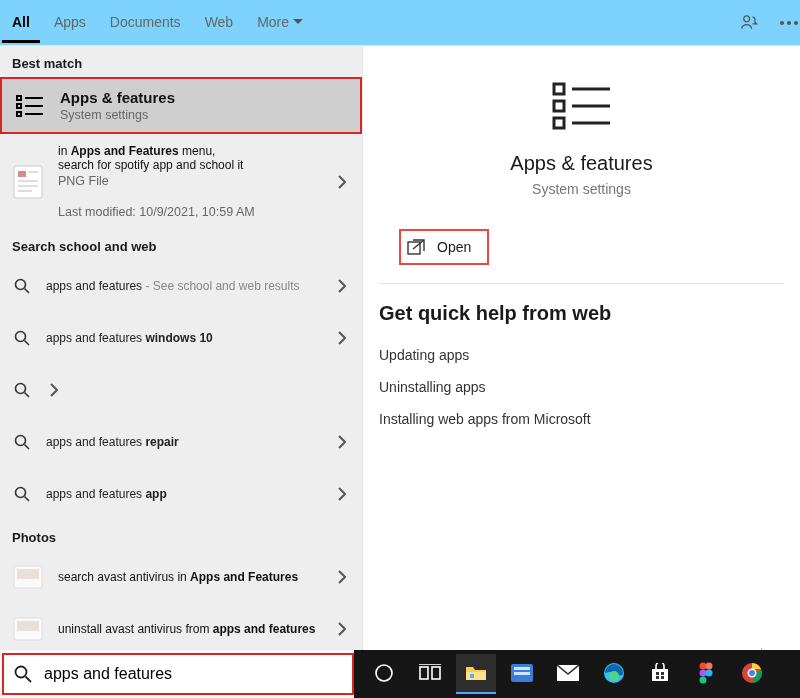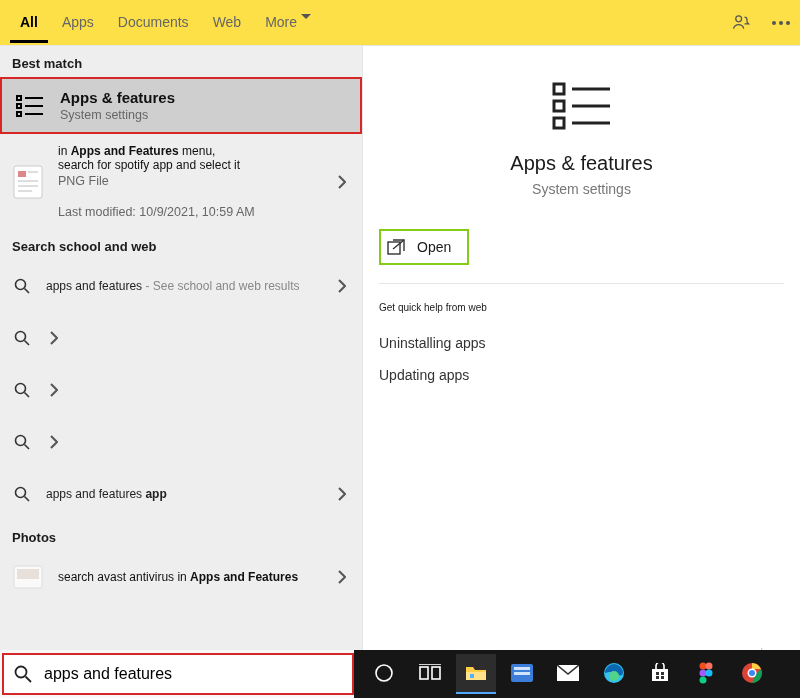--- a/index.html
+++ b/index.html
@@ -5,25 +5,25 @@
   * { box-sizing: border-box; }
   html, body { margin: 0; padding: 0; }
   body {
     width: 800px; height: 698px;
     font-family: "Segoe UI", Tahoma, sans-serif;
     font-size: 14px; color: #1a1a1a;
     background: #f8f8f8;
     position: relative; overflow: hidden;
   }
   
-  .top-bar { height: 46px; background: #fde047; display: flex; align-items: center; padding: 0 10px; border-bottom: 1px solid #e5e5e5; }
+  .top-bar { height: 46px; background: #7dd3fc; display: flex; align-items: center; padding: 0 2px; border-bottom: 1px solid #e5e5e5; }
   .top-tabs { display: flex; gap: 4px; }
   .top-tab { padding: 12px 10px 10px; font-size: 14px; color: #666; cursor: pointer; border-bottom: 3px solid transparent; }
   .top-tab.active { color: #000; font-weight: 600; border-bottom-color: #000; }
-  .top-tab.more { display: flex; gap: 4px; }
+  .top-tab.more { display: flex; align-items: center; gap: 4px; }
   .top-right { margin-left: auto; display: flex; gap: 20px; align-items: center; color: #606060; }
   .top-right > * { cursor: pointer; }
   
   .content { display: flex; height: 604px; }
   .left-pane { width: 362px; background: #eee; overflow-y: auto; display: flex; flex-direction: column; }
   .right-pane { flex: 1; background: #fff; border-left: 1px solid #e5e5e5; padding: 14px 16px 10px 16px; overflow-y: auto; }
   
   .section-header { font-weight: 600; font-size: 13px; padding: 10px 12px 6px; }
   .result-row {
     display: flex; align-items: center; gap: 14px;
@@ -38,23 +38,23 @@
   .chev { color: #555; padding: 0 4px; }
   .red-box { border: 2px solid #d62626; }
   .selected { background: #cfcfcf; }
   .web-item .title { color: #222; }
   .grey-suffix { color: #888; }
   
   .preview-top { text-align: center; padding: 18px 0 6px; }
   .preview-title { font-size: 20px; margin-top: 18px; }
   .preview-sub { font-size: 14px; color: #777; margin-top: 6px; }
   .open-row { display: inline-flex; align-items: center; gap: 12px; padding: 8px 16px 8px 6px; margin-top: 26px; cursor: pointer; }
-  .open-row.red { border: 2px solid #84cc16; margin-left: 0; text-align: center; }
+  .open-row.red { border: 2px solid #ef4444; margin-left: 20px; text-align: center; }
   hr { border: none; border-top: 1px solid #e5e5e5; margin: 18px 0; }
-  .help-header { font-weight: 400; font-size: 10px; margin-bottom: 14px; }
+  .help-header { font-weight: 700; font-size: 20px; margin-bottom: 14px; }
   .help-link { font-size: 14px; color: #333; padding: 8px 0; cursor: pointer; }
   
   .bottom { position: absolute; left: 0; right: 0; bottom: 0; height: 48px; display: flex; align-items: center; }
   .search-box { display: flex; align-items: center; width: 352px; height: 42px; border: 2px solid #333; background: #fff; margin-left: 2px; }
   .search-box.red { border: 2px solid #d62626; }
   .search-box .s-icon { padding: 0 10px; color: #333; }
   .search-box input { border: none; outline: none; font-size: 16px; flex: 1; background: transparent; }
   .taskbar { flex: 1; height: 48px; background: #161616; display: flex; align-items: center; gap: 6px; padding: 0 10px; }
   .tb-item { width: 40px; height: 40px; display: flex; align-items: center; justify-content: center; cursor: pointer; border-bottom: 2px solid transparent; }
   .tb-item.active { border-bottom-color: #52a8ff; background: #2d2d2d; }
@@ -126,21 +126,21 @@
           <rect x="5" y="6" width="8" height="6" fill="#d88"></rect>
             <rect x="15" y="6" width="10" height="2" fill="#ddd"></rect>
           <rect x="5" y="15" width="20" height="2" fill="#ddd"></rect>
             <rect x="5" y="20" width="20" height="2" fill="#ddd"></rect>
             <rect x="5" y="25" width="14" height="2" fill="#ddd"></rect>
         </svg>
       </div>
       <div class="r-text">
         <div class="title sm">
           <span>in </span><b>Apps and Features</b><span> menu,</span><br>
-          <span>search for spotify app and select it</span>
+          <span>search for spotify app and school it</span>
         </div>
         <div class="sub">PNG File</div>
         <div class="sub2">Last modified: 10/9/2021, 10:59 AM</div>
       </div>
       <div class="chev">
         <svg width="8" height="14" viewBox="0 0 8 14">
             <path d="M1 1 L7 7 L1 13" fill="none" stroke="#555" stroke-width="2"></path>
           </svg>
       </div>
     </div>
@@ -163,20 +163,23 @@
           </svg>
         </div>
     </div>
     <div class="result-row web-item">
       <div class="r-icon" style="width:20px">
           <svg width="16" height="16" viewBox="0 0 16 16" fill="none" stroke="#333" stroke-width="1.6">
             <circle cx="6.5" cy="6.5" r="5"></circle>
             <line x1="10.5" y1="10.5" x2="15" y2="15"></line>
           </svg>
         </div>
+      <div class="r-text">
+          <div class="title sm"><span>apps and features </span><b>windows 10</b></div>
+        </div>
       <div class="chev">
           <svg width="8" height="14" viewBox="0 0 8 14">
             <path d="M1 1 L7 7 L1 13" fill="none" stroke="#555" stroke-width="2"></path>
           </svg>
         </div>
     </div>
     <div class="result-row web-item">
       <div class="r-icon" style="width:20px">
           <svg width="16" height="16" viewBox="0 0 16 16" fill="none" stroke="#333" stroke-width="1.6">
             <circle cx="6.5" cy="6.5" r="5"></circle>
@@ -188,20 +191,23 @@
             <path d="M1 1 L7 7 L1 13" fill="none" stroke="#555" stroke-width="2"></path>
           </svg>
         </div>
     </div>
     <div class="result-row web-item">
       <div class="r-icon" style="width:20px">
           <svg width="16" height="16" viewBox="0 0 16 16" fill="none" stroke="#333" stroke-width="1.6">
             <circle cx="6.5" cy="6.5" r="5"></circle>
             <line x1="10.5" y1="10.5" x2="15" y2="15"></line>
           </svg>
+        </div>
+      <div class="r-text">
+          <div class="title sm"><span>apps and features </span><b>repair</b></div>
         </div>
       <div class="chev">
           <svg width="8" height="14" viewBox="0 0 8 14">
             <path d="M1 1 L7 7 L1 13" fill="none" stroke="#555" stroke-width="2"></path>
           </svg>
         </div>
     </div>
     <div class="result-row web-item">
       <div class="r-icon" style="width:20px">
           <svg width="16" height="16" viewBox="0 0 16 16" fill="none" stroke="#333" stroke-width="1.6">
@@ -223,20 +229,36 @@
 
     <div class="result-row">
       <div class="r-icon">
         <svg width="30" height="24" viewBox="0 0 30 24">
             <rect x="1" y="1" width="28" height="22" rx="2" fill="#fafafa" stroke="#ddd"></rect>
             <rect x="4" y="4" width="22" height="10" fill="#e8e0da"></rect>
           </svg>
       </div>
       <div class="r-text">
           <div class="title sm"><span>search avast antivirus in </span><b>Apps and Features</b></div>
+        </div>
+      <div class="chev">
+          <svg width="8" height="14" viewBox="0 0 8 14">
+            <path d="M1 1 L7 7 L1 13" fill="none" stroke="#555" stroke-width="2"></path>
+          </svg>
+        </div>
+    </div>
+    <div class="result-row">
+      <div class="r-icon">
+        <svg width="30" height="24" viewBox="0 0 30 24">
+            <rect x="1" y="1" width="28" height="22" rx="2" fill="#fafafa" stroke="#ddd"></rect>
+            <rect x="4" y="4" width="22" height="10" fill="#e8e0da"></rect>
+          </svg>
+      </div>
+      <div class="r-text">
+          <div class="title sm"><span>uninstall avast antivirus from </span><b>apps and features</b></div>
         </div>
       <div class="chev">
           <svg width="8" height="14" viewBox="0 0 8 14">
             <path d="M1 1 L7 7 L1 13" fill="none" stroke="#555" stroke-width="2"></path>
           </svg>
         </div>
     </div>
   </div>
 
   <div class="right-pane">
@@ -264,22 +286,23 @@
               <path d="M6 10 L17 1"></path>
           </svg>
         </span>
         <span>Open</span>
       </div>
     </div>
 
     <hr>
 
     <div class="help-header">Get quick help from web</div>
+    <div class="help-link">Updating apps</div>
     <div class="help-link">Uninstalling apps</div>
-    <div class="help-link">Updating apps</div>
+    <div class="help-link">Installing web apps from Microsoft</div>
 
     <div style="position:absolute; right:10px; bottom:40px; font-size:10px; color:#bbb">wsxdn.com</div>
   </div>
 </div>
 
 <div class="bottom">
   <div class="search-box red">
     <span class="s-icon">
       <svg width="18" height="18" viewBox="0 0 18 18" fill="none" stroke="#222" stroke-width="1.8">
           <circle cx="7" cy="7" r="5.5"></circle>

